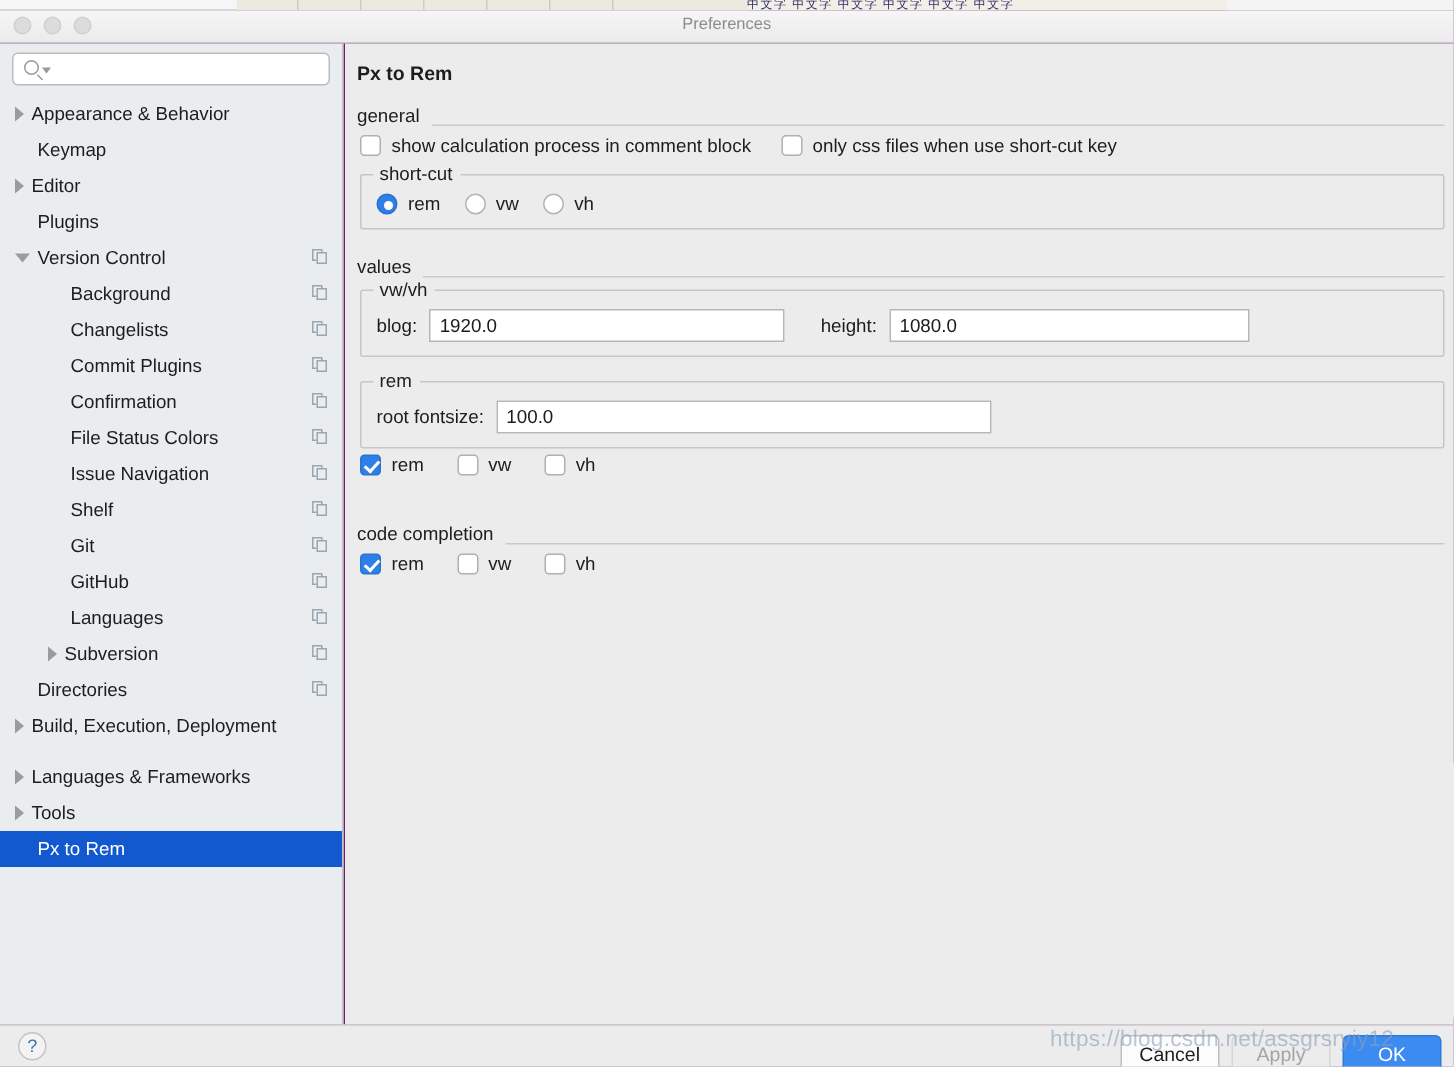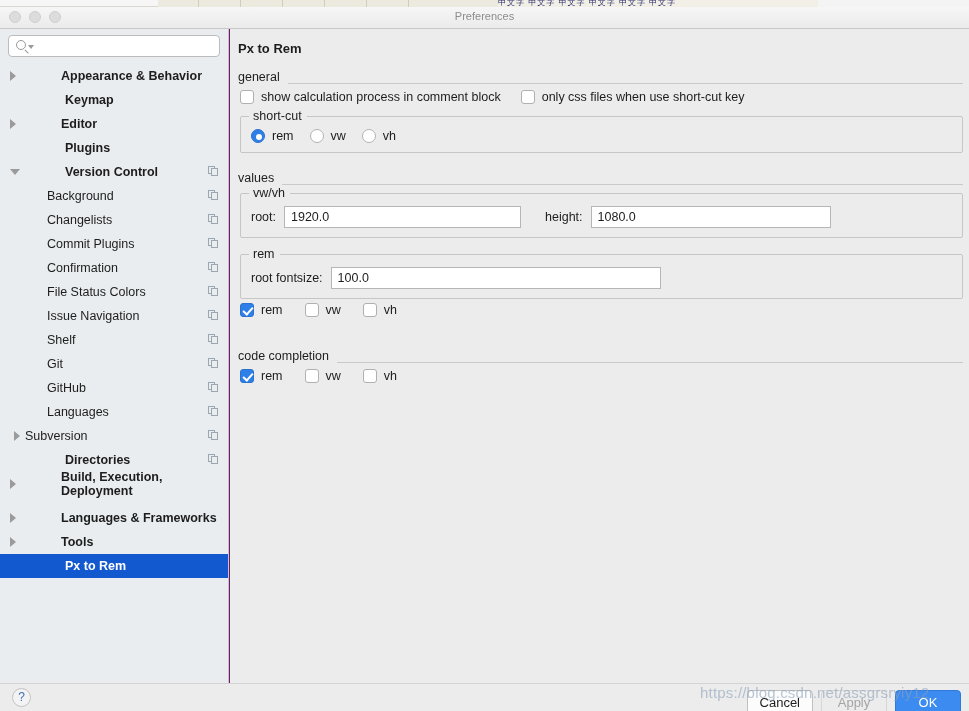--- a/index.html
+++ b/index.html
@@ -69,21 +69,21 @@
     position: absolute; left: 27px; top: 0; width: 180px; height: 20px;
     border: 0; outline: none; background: transparent; font-size: 12px;
     font-family: "Liberation Sans", sans-serif; color: #222;
   }
 
   .tree { margin-top: 7px; }
   .tree-row {
     position: relative; height: 24px; display: flex; align-items: center;
     font-size: 12.5px; color: #1d1d1d; cursor: default;
   }
-  .tree-row.bold { font-weight: bold; gap: 40px; }
+  .tree-row.bold { font-weight: normal; }
   .tree-row.selected { background: #1258cf; color: #fff; }
   .tw {
     width: 0; height: 0; margin-right: 5px;
     border-left: 5px solid transparent; border-right: 5px solid transparent;
     border-top: 6px solid #9b9b9b;
   }
   .tw.closed {
     border-top: 5px solid transparent; border-bottom: 5px solid transparent;
     border-left: 6px solid #9b9b9b; border-right: 0;
   }
@@ -310,21 +310,21 @@
           </span>
         </div>
         <div class="tree-row" style="padding-left: 32px;">
           <span class="tw none"></span>
           <span>Languages</span>
           <span class="copy-ico">
             <b></b>
             <b></b>
           </span>
         </div>
-        <div class="tree-row" style="padding-left: 14px;">
+        <div class="tree-row" style="padding-left: 32px;">
           <span class="tw closed"></span>
           <span>Subversion</span>
           <span class="copy-ico">
             <b></b>
             <b></b>
           </span>
         </div>
         <div class="tree-row bold" style="padding-left: 10px;">
           <span class="tw none"></span>
           <span>Directories</span>
@@ -389,21 +389,21 @@
     </div>
 
     <div class="sec-label" style="margin-top:18px;">
       <span>values</span>
       <span class="ln"></span>
     </div>
 
     <div class="group">
       <span class="gl">vw/vh</span>
       <div class="row">
-        <span class="fld-label">root:</span>
+        <span class="fld-label">blog:</span>
         <input class="txt" style="width: 237px;" type="text" value="1920.0">
         <span class="fld-label" style="margin-left:24px;">height:</span>
         <input class="txt" style="width: 240px;" type="text" value="1080.0">
       </div>
     </div>
 
     <div class="group" style="margin-top:16px;">
       <span class="gl">rem</span>
       <div class="row">
         <span class="fld-label">root fontsize:</span>

